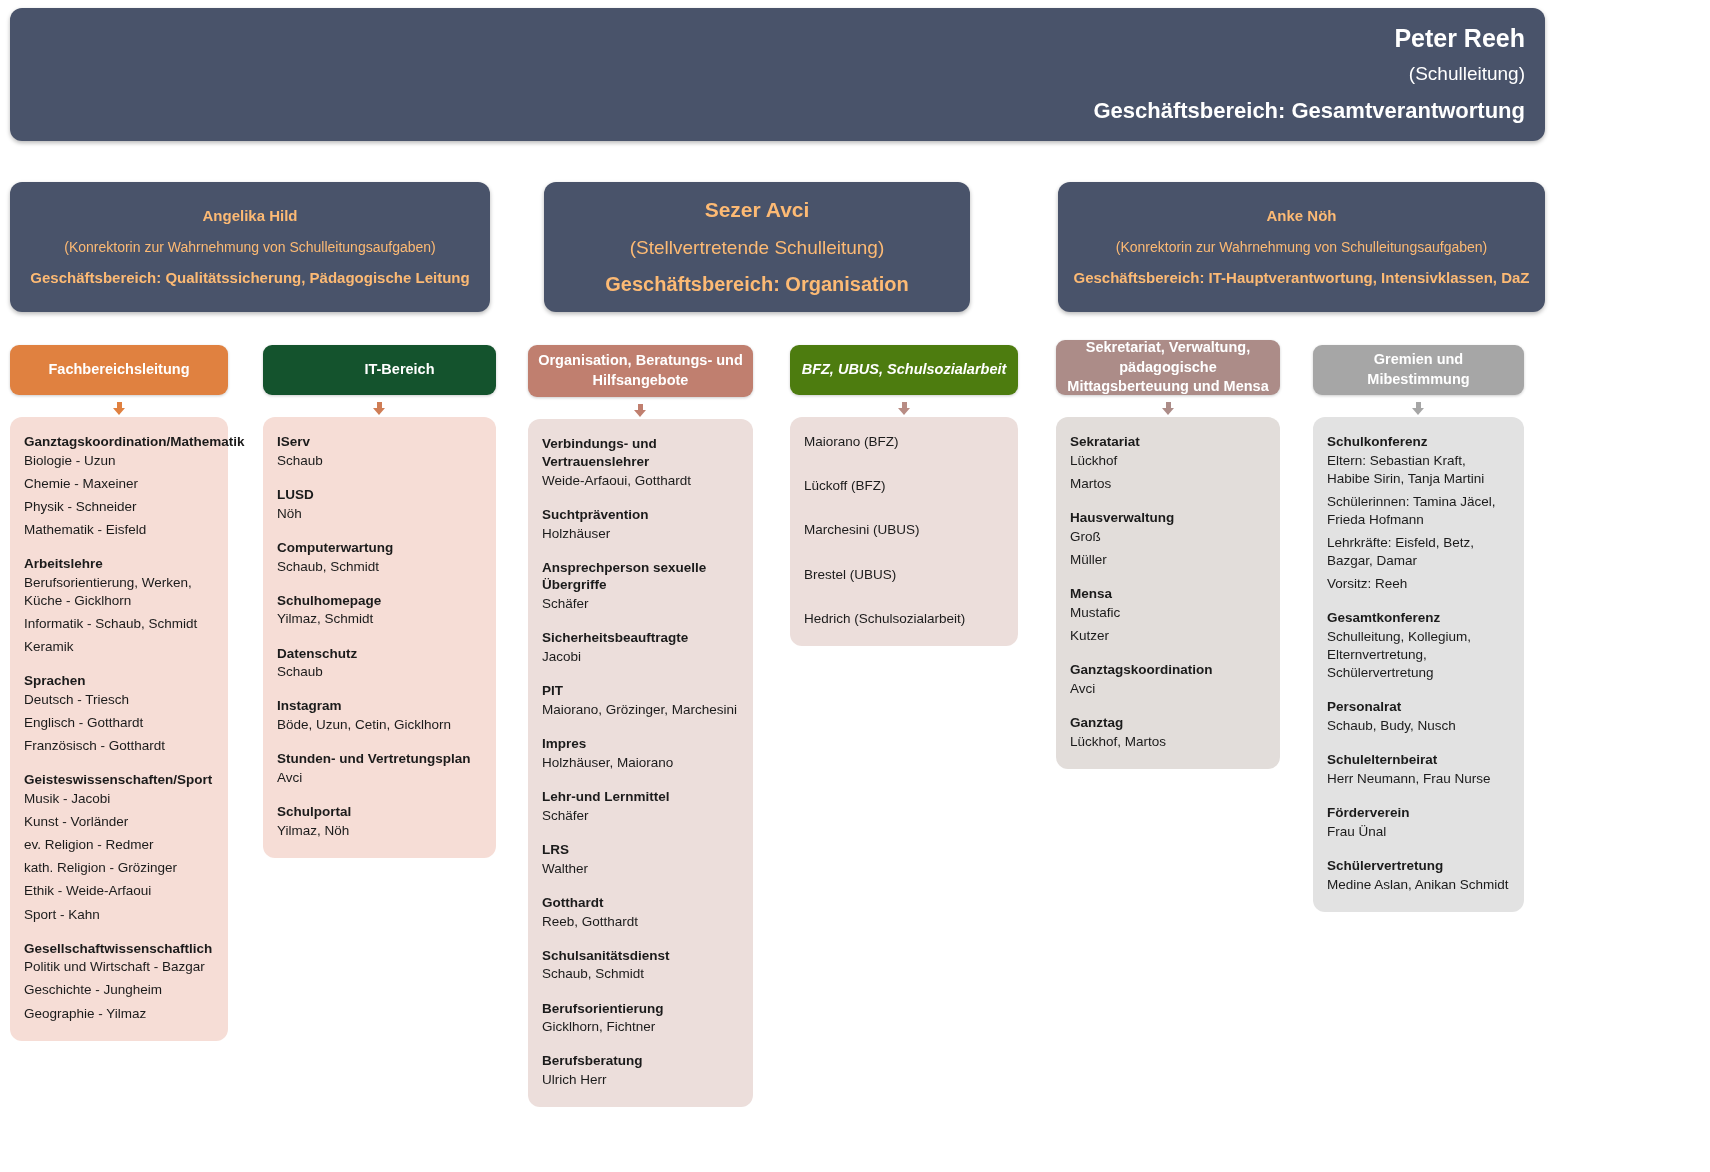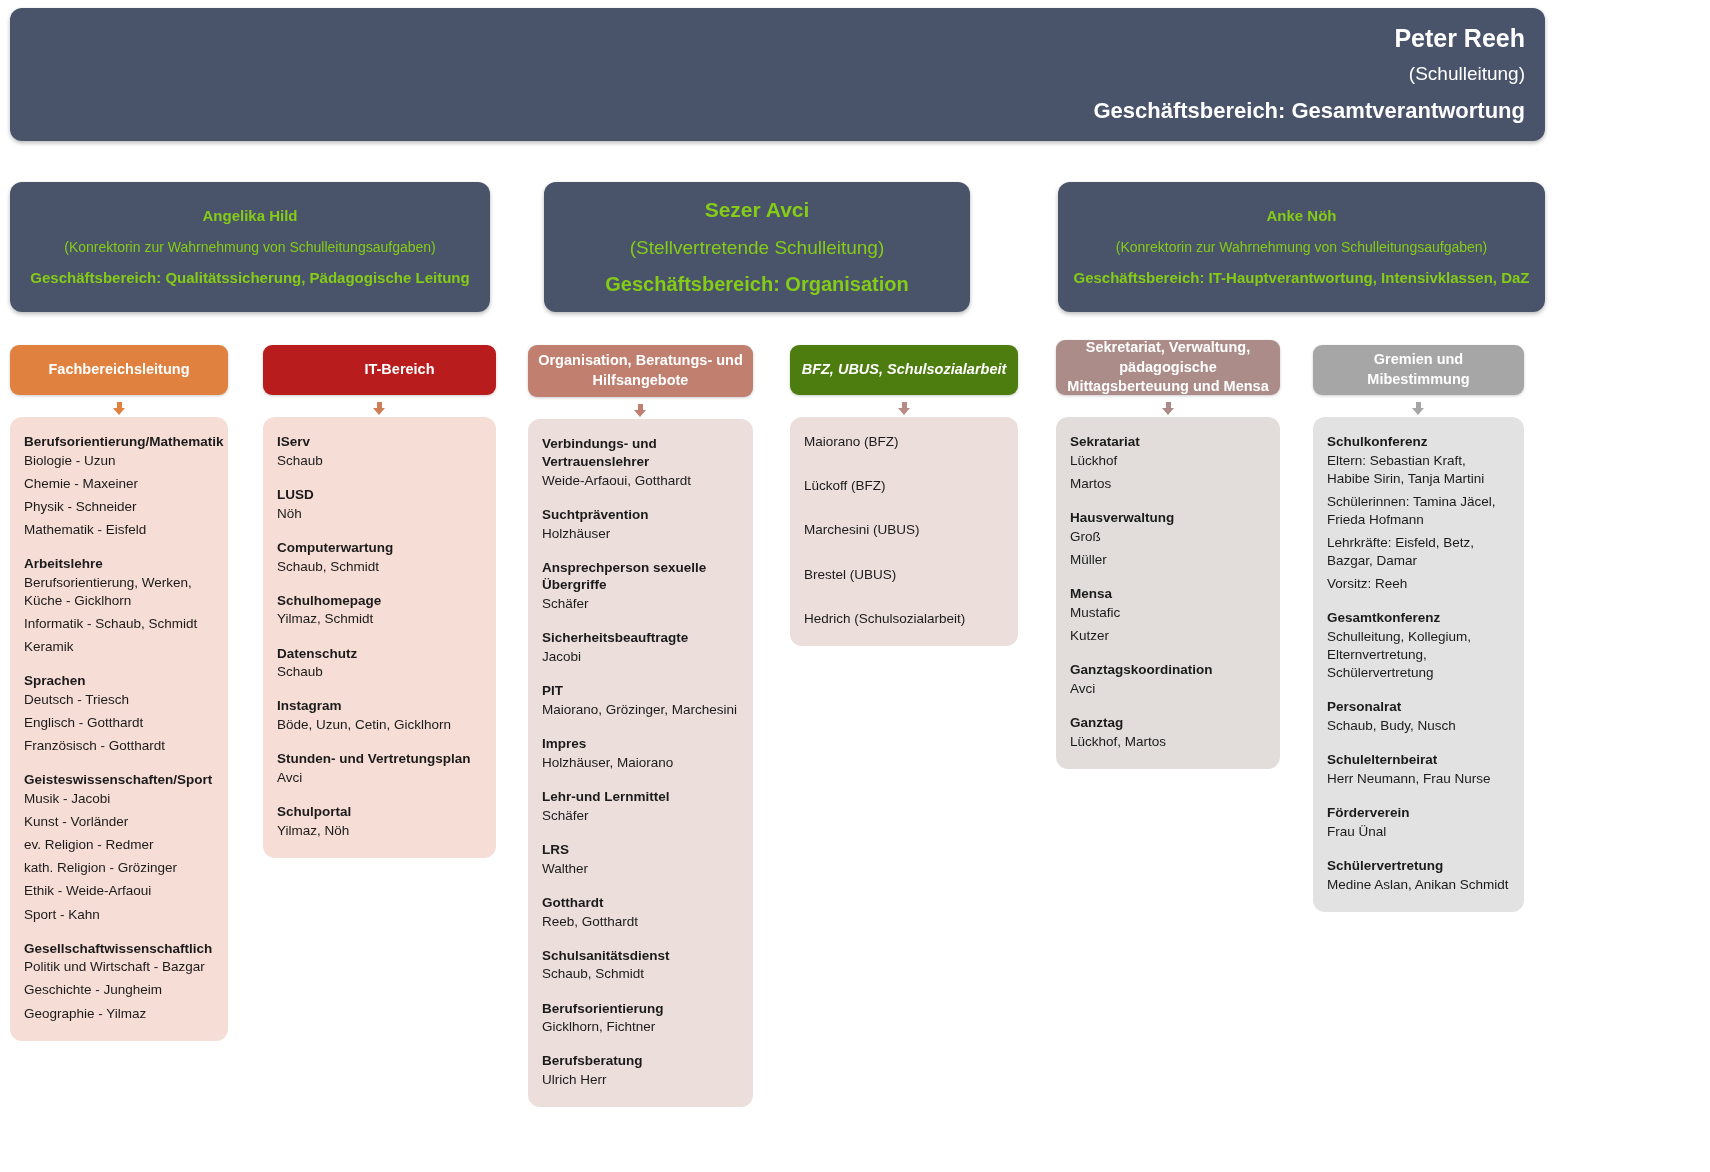--- a/index.html
+++ b/index.html
@@ -39,21 +39,21 @@
   .head-area  { font-size: 22px; font-weight: bold; line-height: 1.7; }
 
   
   .lvl2 {
     position: absolute;
     top: 182px;
     height: 130px;
     background: #49536a;
     border-radius: 12px;
     box-shadow: 0 2px 4px rgba(0,0,0,.28);
-    color: #84cc16;
+    color: #fdba74;
     display: flex;
     flex-direction: column;
     align-items: center;
     justify-content: center;
     padding: 16px 10px;
     text-align: center;
   }
   .lvl2.a { left: 10px;   width: 480px; }
   .lvl2.b { left: 544px;  width: 426px; }
   .lvl2.c { left: 1058px; width: 487px; }
@@ -187,21 +187,21 @@
 
   <div class="col" id="c1">
     <div class="col-head" style="background: rgb(224, 129, 64);">Fachbereichsleitung</div>
     <div class="arrow-wrap">
       <span class="arrow" style="color: rgb(224, 129, 64);">
           <i></i>
         </span>
     </div>
     <div class="col-body" style="background: rgb(246, 221, 214);">
         <div class="grp">
-          <div class="grp-title">Berufsorientierung/Mathematik</div>
+          <div class="grp-title">Ganztagskoordination/Mathematik</div>
           <div class="grp-line tight">Biologie - Uzun</div>
           <div class="grp-line">Chemie - Maxeiner</div>
           <div class="grp-line">Physik - Schneider</div>
           <div class="grp-line">Mathematik - Eisfeld</div>
         </div>
         <div class="grp">
           <div class="grp-title">Arbeitslehre</div>
           <div class="grp-line tight">Berufsorientierung, Werken, Küche - Gicklhorn</div>
           <div class="grp-line">Informatik - Schaub, Schmidt</div>
           <div class="grp-line">Keramik</div>
@@ -224,21 +224,21 @@
         <div class="grp">
           <div class="grp-title">Gesellschaftwissenschaftlich</div>
           <div class="grp-line tight">Politik und Wirtschaft - Bazgar</div>
           <div class="grp-line">Geschichte - Jungheim</div>
           <div class="grp-line">Geographie - Yilmaz</div>
         </div>
       </div>
   </div>
 
   <div class="col" id="c2">
-    <div class="col-head" style="background: #b91c1c; padding-left: 48px;">IT-Bereich</div>
+    <div class="col-head" style="background: #14532d; padding-left: 48px;">IT-Bereich</div>
     <div class="arrow-wrap">
       <span class="arrow" style="color: rgb(207, 125, 85);">
           <i></i>
         </span>
     </div>
     <div class="col-body" style="background: rgb(246, 221, 214);">
         <div class="grp">
           <div class="grp-title">IServ</div>
           <div class="grp-line tight">Schaub</div>
         </div>

